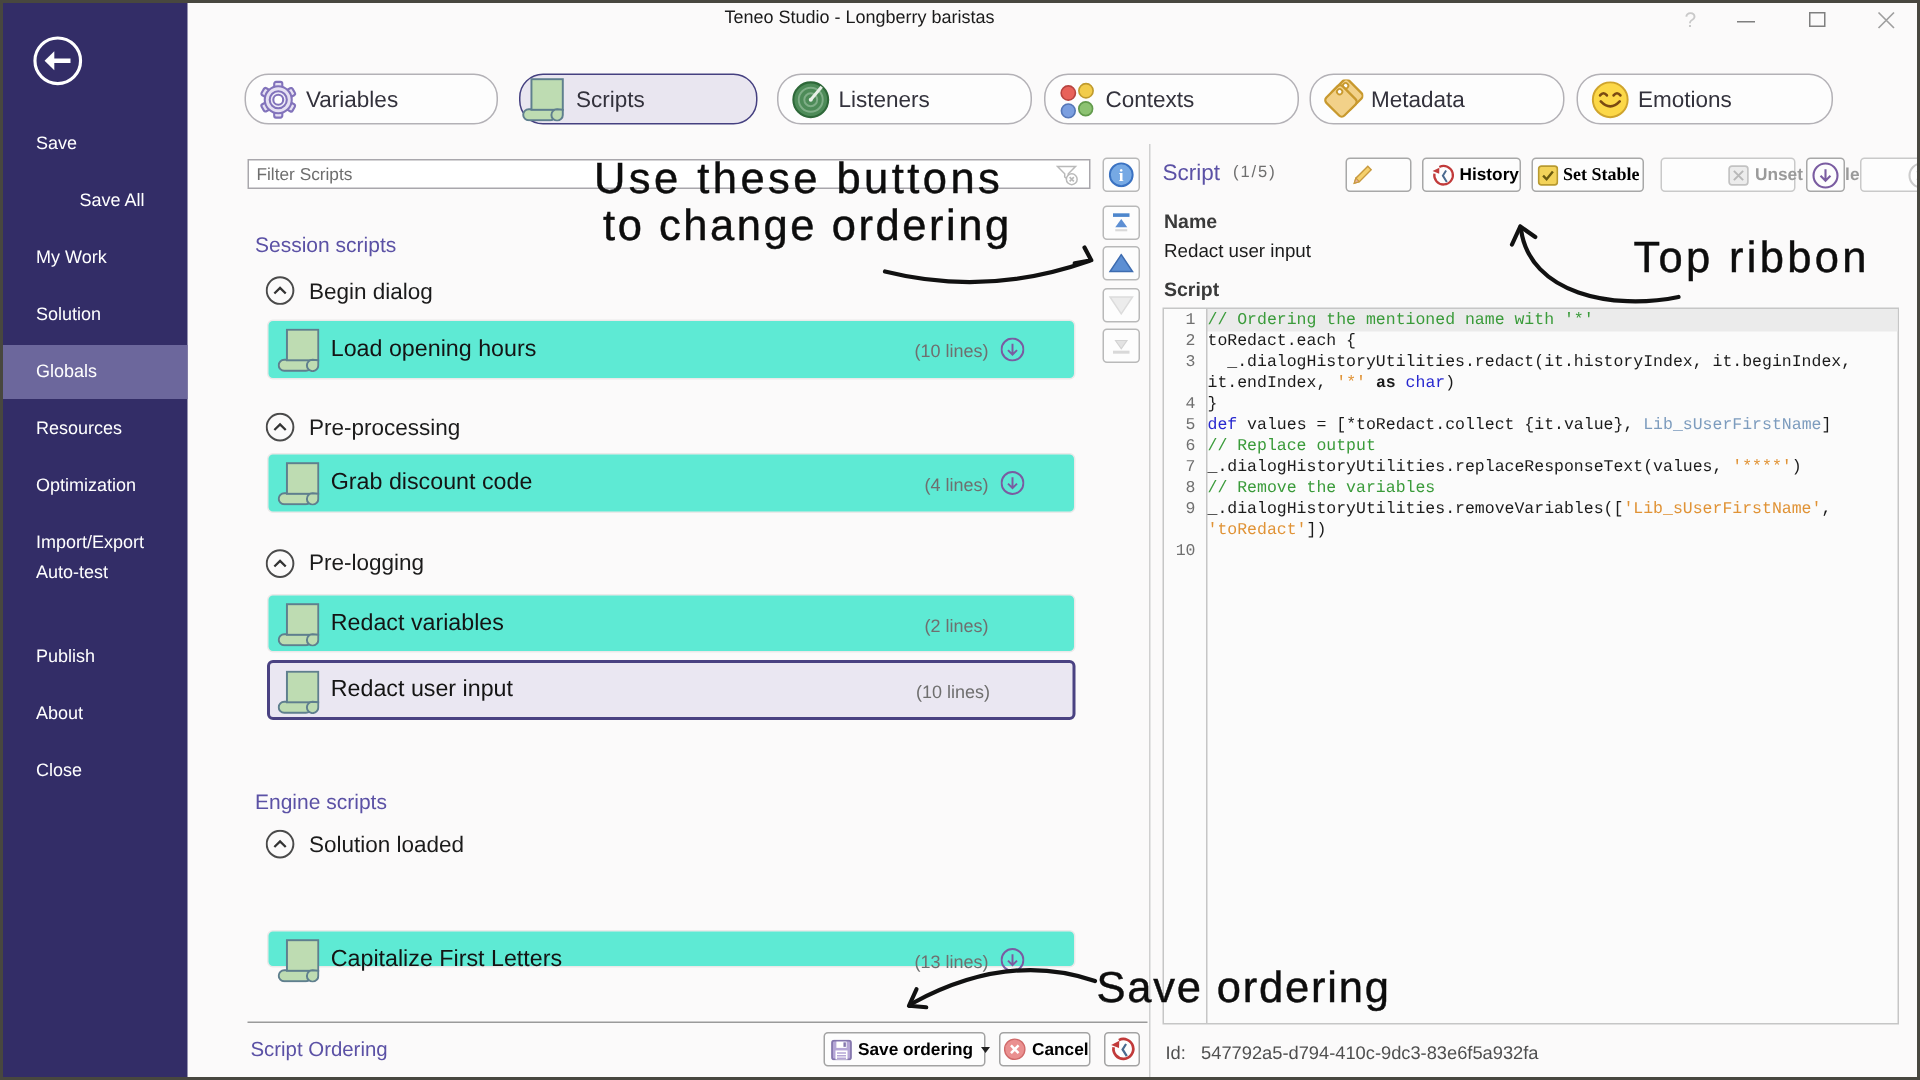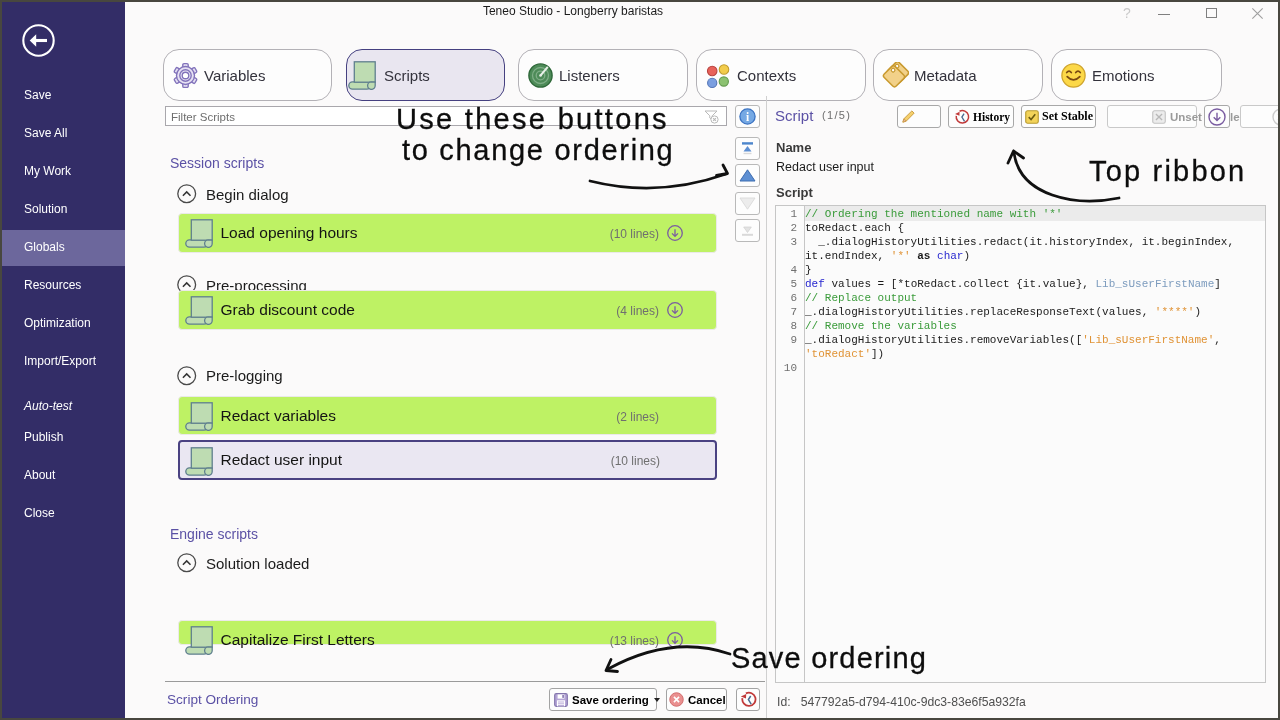--- a/index.html
+++ b/index.html
@@ -14,38 +14,38 @@
   #sidebar { position:absolute; left:0; top:0; width:125px; height:720px;
     background:#332d67; }
   #sidebar .item { position:absolute; left:24px; color:#ffffff; font-size:12px;
     white-space:nowrap; }
   #sidebar .hl { position:absolute; left:0; top:230px; width:125px; height:36px;
     background:#6c679c; }
   
   #title { position:absolute; left:573px; top:4px; transform:translateX(-50%);
     font-size:12px; color:#1b1b1b; white-space:nowrap; }
   
-  .rbtn { position:absolute; top:49px; height:52px; border:1px solid #b3b1b6;
+  .rbtn { position:absolute; top:49px; height:34px; border:1px solid #b3b1b6;
     border-radius:16px; background:#fdfdfd; display:flex; align-items:center; }
   .rbtn.sel { background:#e9e6f0; border:1.5px solid #454080; }
   .rbtn.sel .lbl { margin-left:8px; }
   .rbtn .lbl { font-size:15px; color:#33323c; margin-left:5px; }
   .rbtn svg { margin-left:8px; }
   
   #filter { position:absolute; left:165px; top:106px; width:562px; height:20px;
     border:1px solid #a9a7ac; background:#ffffff; }
   #filter .ph { position:absolute; left:5px; top:4px; font-size:11.5px; color:#6e6e6e; }
   .tool { position:absolute; left:735px; width:25px; height:23px;
     border:1px solid #b9b9b9; border-radius:3px; background:#fdfdfd;
     display:flex; align-items:center; justify-content:center; }
   .seclbl { position:absolute; font-size:14px; color:#5b51a5; }
   .grp { position:absolute; display:flex; align-items:center; }
   .grp .t { font-size:15px; color:#1b1b1b; margin-left:9px; }
   .row { position:absolute; left:178px; width:539px; height:40px;
-    background:#bef264; border:1px solid #ebe9e9; border-radius:4px; }
+    background:#5eead4; border:1px solid #ebe9e9; border-radius:4px; }
   .row.sel { background:#eae7f2; border:2px solid #4a4282; }
   .row svg.scroll { position:absolute; left:6px; top:5px; }
   .row.sel svg.scroll { left:5px; top:5px; }
   .row .name { position:absolute; left:41.5px; top:10px; font-size:15.5px; color:#141414; }
   .row.sel .name { left:40.5px; top:9px; }
   .row .lines { position:absolute; right:57px; top:13px; font-size:12px; color:#6f6f6f; }
   .row.sel .lines { top:12px; }
   .row .dl { position:absolute; right:33px; top:11px; }
   
   #botline { position:absolute; left:165px; top:681px; width:600px; height:1px;
@@ -97,28 +97,28 @@
   </svg>
 
   <div id="sidebar">
     <div class="hl"></div>
     <svg class="abs" style="left:21px; top:23px;" width="35" height="35" viewBox="0 0 35 35">
       <circle cx="17.5" cy="17.5" r="15.2" fill="none" stroke="#ffffff" stroke-width="2.1"></circle>
       <path d="M26 17.5 H14" stroke="#ffffff" stroke-width="3.1"></path>
       <path d="M15.2 11.2 L8.7 17.5 L15.2 23.8 Z" fill="#ffffff"></path>
     </svg>
     <div class="item" style="top:88px;">Save</div>
-    <div class="item" style="top:126px;">Save All</div>
+    <div class="item" style="top:126px;margin-left:29px;">Save All</div>
     <div class="item" style="top:164px;">My Work</div>
     <div class="item" style="top:202px;">Solution</div>
     <div class="item" style="top:240px;">Globals</div>
     <div class="item" style="top:278px;">Resources</div>
     <div class="item" style="top:316px;">Optimization</div>
     <div class="item" style="top:354px;">Import/Export</div>
-    <div class="item" style="top:399px;font-style:italic;">Auto-test</div>
+    <div class="item" style="top:374px;">Auto-test</div>
     <div class="item" style="top:430px;">Publish</div>
     <div class="item" style="top:468px;">About</div>
     <div class="item" style="top:506px;">Close</div>
   </div>
 
   <div class="rbtn" style="left:163px; width:169px;">
     <svg width="27" height="27" viewBox="0 0 27 27">
       <g fill="#e6e1f3" stroke="#8273bb" stroke-width="1.4">
         <rect x="10.8" y="1.6" width="5.4" height="5" rx="1.2" transform="rotate(0 13.5 13.5)"></rect>
         <rect x="10.8" y="1.6" width="5.4" height="5" rx="1.2" transform="rotate(60 13.5 13.5)"></rect>
@@ -244,21 +244,21 @@
     <svg class="dl" width="16" height="16" viewBox="0 0 16 16">
         <use href="#dlarrow"></use>
       </svg>
   </div>
   <div class="grp" style="left:177px; top:275px;">
     <svg width="20" height="20" viewBox="0 0 20 20">
         <use href="#chevcircle"></use>
       </svg>
     <span class="t">Pre-processing</span>
   </div>
-  <div class="row" style="top:290px;">
+  <div class="row" style="top:302px;">
     <svg class="scroll" width="28" height="29" viewBox="0 0 28 29">
         <use href="#scrollicon"></use>
       </svg>
     <div class="name">Grab discount code</div>
     <div class="lines">(4 lines)</div>
     <svg class="dl" width="16" height="16" viewBox="0 0 16 16">
         <use href="#dlarrow"></use>
       </svg>
   </div>
   <div class="grp" style="left:177px; top:365.5px;">
@@ -336,21 +336,21 @@
       <path d="M2 14 L3.1 10.4 L5.6 12.9 Z" fill="#e8b0a0" stroke="#c89a3f" stroke-width="0.8"></path>
     </svg>
     <span style="margin-left:3px;">Edit</span>
   </div>
   <div class="hbtn" style="left:948px; width:66px;">
     <svg style="margin-left:5px;" width="16" height="16" viewBox="0 0 17 17">
       <path d="M2.4 7.2 A 6.6 6.6 0 1 0 5.9 2.4" fill="none" stroke="#c13a3a" stroke-width="1.6"></path>
       <path d="M1.1 5.4 L5.9 3.0 L5.8 7.3 Z" fill="#c13a3a"></path>
       <path d="M10.7 5.0 L8.4 8.6 L11.2 13.1" fill="none" stroke="#4a6a8f" stroke-width="1.4"></path>
     </svg>
-    <span style="margin-left:3px;font-family:Liberation Serif, serif;">History</span>
+    <span style="margin-left:3px;">History</span>
   </div>
   <div class="hbtn" style="left:1021px; width:75px;">
     <svg style="margin-left:3px;" width="14" height="14" viewBox="0 0 15 15">
       <rect x="0.8" y="0.8" width="13.4" height="13.4" rx="2" fill="#f3d35a" stroke="#b89a30" stroke-width="1.2"></rect>
       <path d="M4 7.6 L6.5 10.2 L11 4.6" fill="none" stroke="#6b5a10" stroke-width="1.7"></path>
     </svg>
     <span style="margin-left:3px; font-size:12px;font-family:Liberation Serif, serif;">Set Stable</span>
   </div>
   <div class="hbtn dis" style="left:1107px; width:90px;">
     <svg style="margin-left:4px;" width="14" height="14" viewBox="0 0 15 15">

